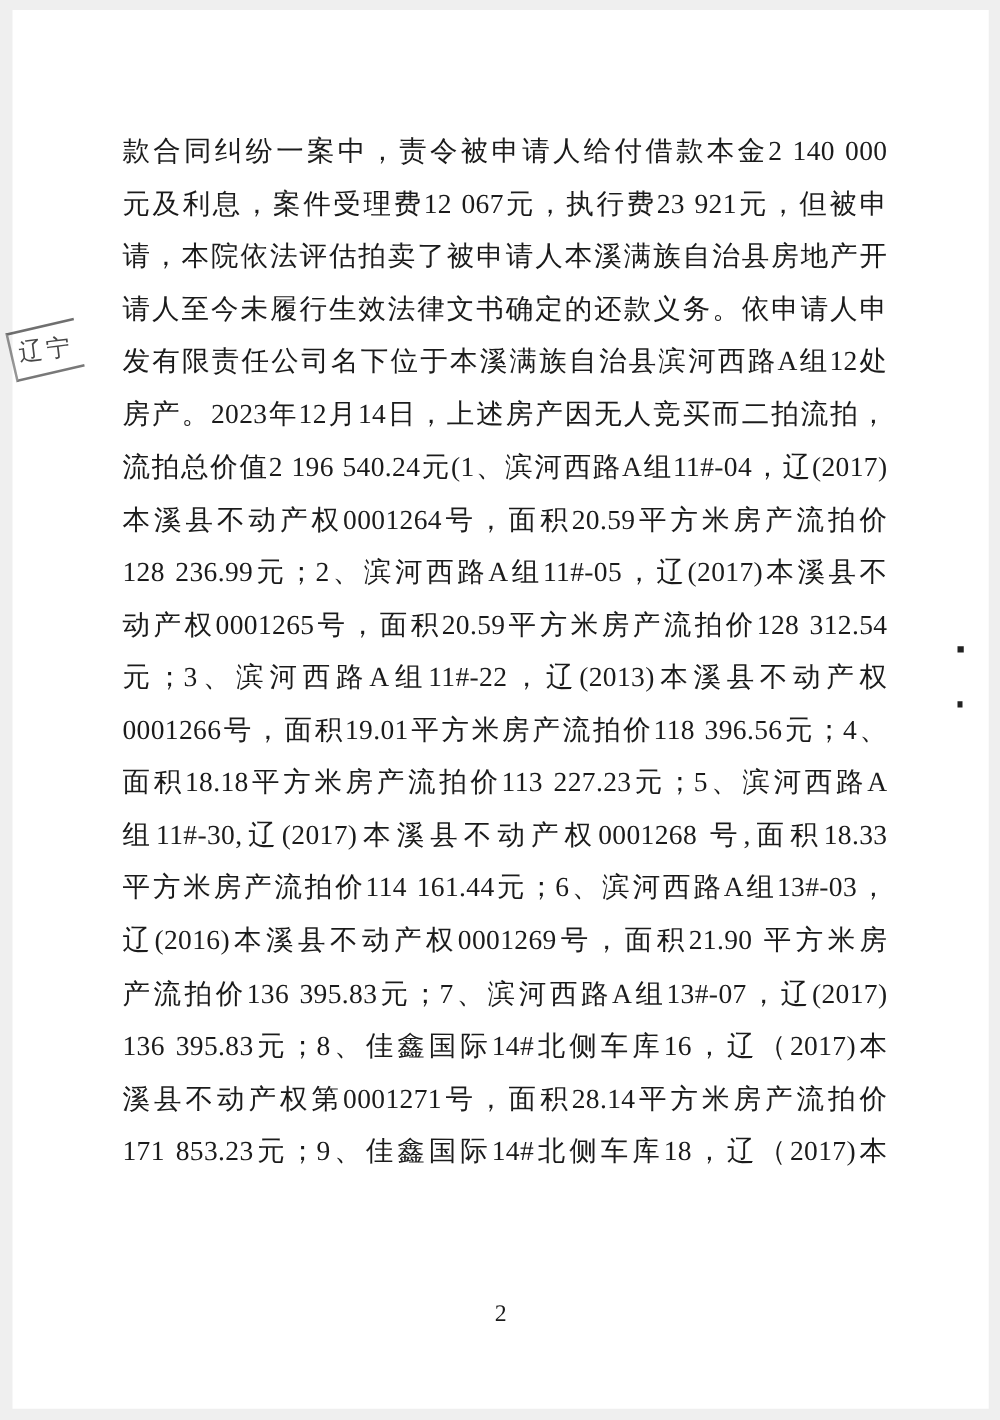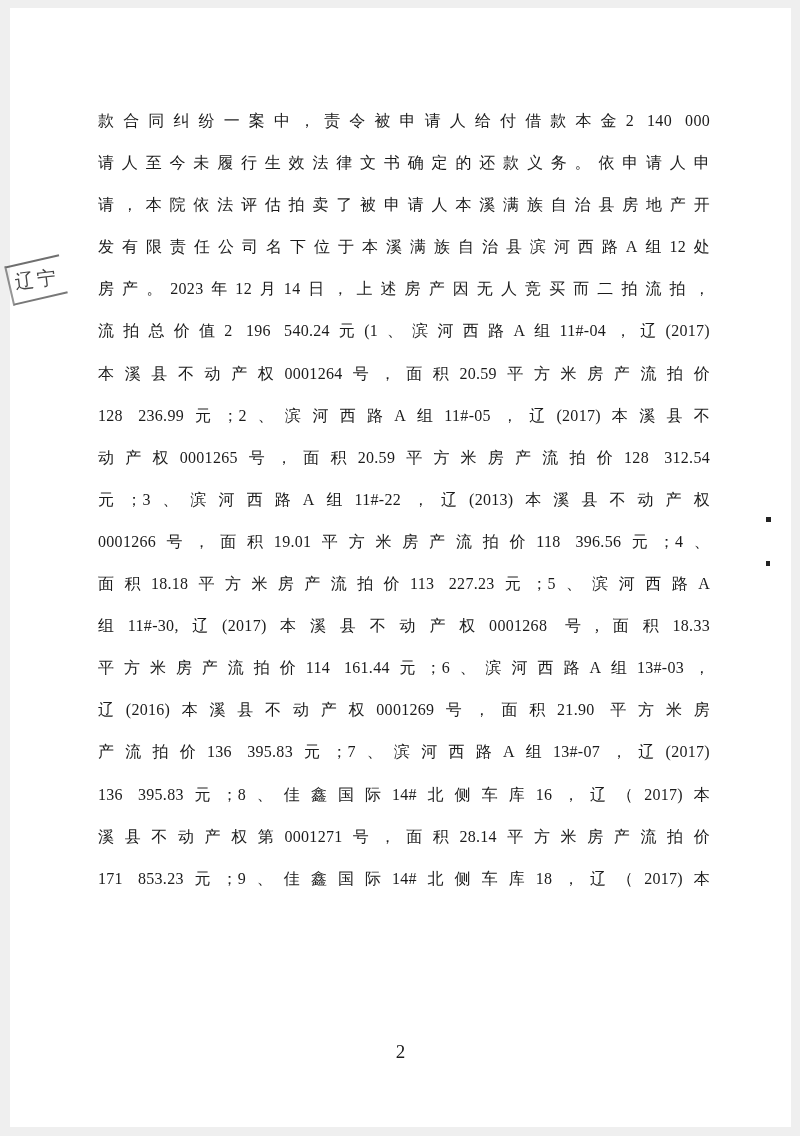--- a/index.html
+++ b/index.html
@@ -28,21 +28,21 @@
   .text-block {
     position: absolute;
     left: 88px;
     top: 92px;
     width: 612px;
     color: #1b1b1b;
   }
   .line {
     height: 42.1px;
     line-height: 42.1px;
-    font-size: 16px;
+    font-size: 22px;
     letter-spacing: 0.3px;
     text-align: justify;
     text-align-last: justify;
     -moz-text-align-last: justify;
     text-justify: inter-character;
     white-space: normal;
     overflow: visible;
   }
   .page-number {
     position: absolute;
@@ -87,22 +87,23 @@
 
 <div class="canvas">
   <div class="page">
 
     <div class="stamp">
       <span>辽宁</span>
     </div>
 
     <div class="text-block" id="text-lines">
         <div class="line">款合同纠纷一案中，责令被申请人给付借款本金2 140 000</div>
+        <div class="line">元及利息，案件受理费12 067元，执行费23 921元，但被申</div>
+        <div class="line">请，本院依法评估拍卖了被申请人本溪满族自治县房地产开</div>
         <div class="line">请人至今未履行生效法律文书确定的还款义务。依申请人申</div>
-        <div class="line">请，本院依法评估拍卖了被申请人本溪满族自治县房地产开</div>
         <div class="line">发有限责任公司名下位于本溪满族自治县滨河西路A组12处</div>
         <div class="line">房产。2023年12月14日，上述房产因无人竞买而二拍流拍，</div>
         <div class="line">流拍总价值2 196 540.24元(1、滨河西路A组11#-04，辽(2017)</div>
         <div class="line">本溪县不动产权0001264号，面积20.59平方米房产流拍价</div>
         <div class="line">128 236.99元；2、滨河西路A组11#-05，辽(2017)本溪县不</div>
         <div class="line">动产权0001265号，面积20.59平方米房产流拍价128 312.54</div>
         <div class="line">元；3、滨河西路A组11#-22，辽(2013)本溪县不动产权</div>
         <div class="line">0001266号，面积19.01平方米房产流拍价118 396.56元；4、</div>
         <div class="line">面积18.18平方米房产流拍价113 227.23元；5、滨河西路A</div>
         <div class="line">组11#-30,辽(2017)本溪县不动产权0001268 号,面积18.33</div>

